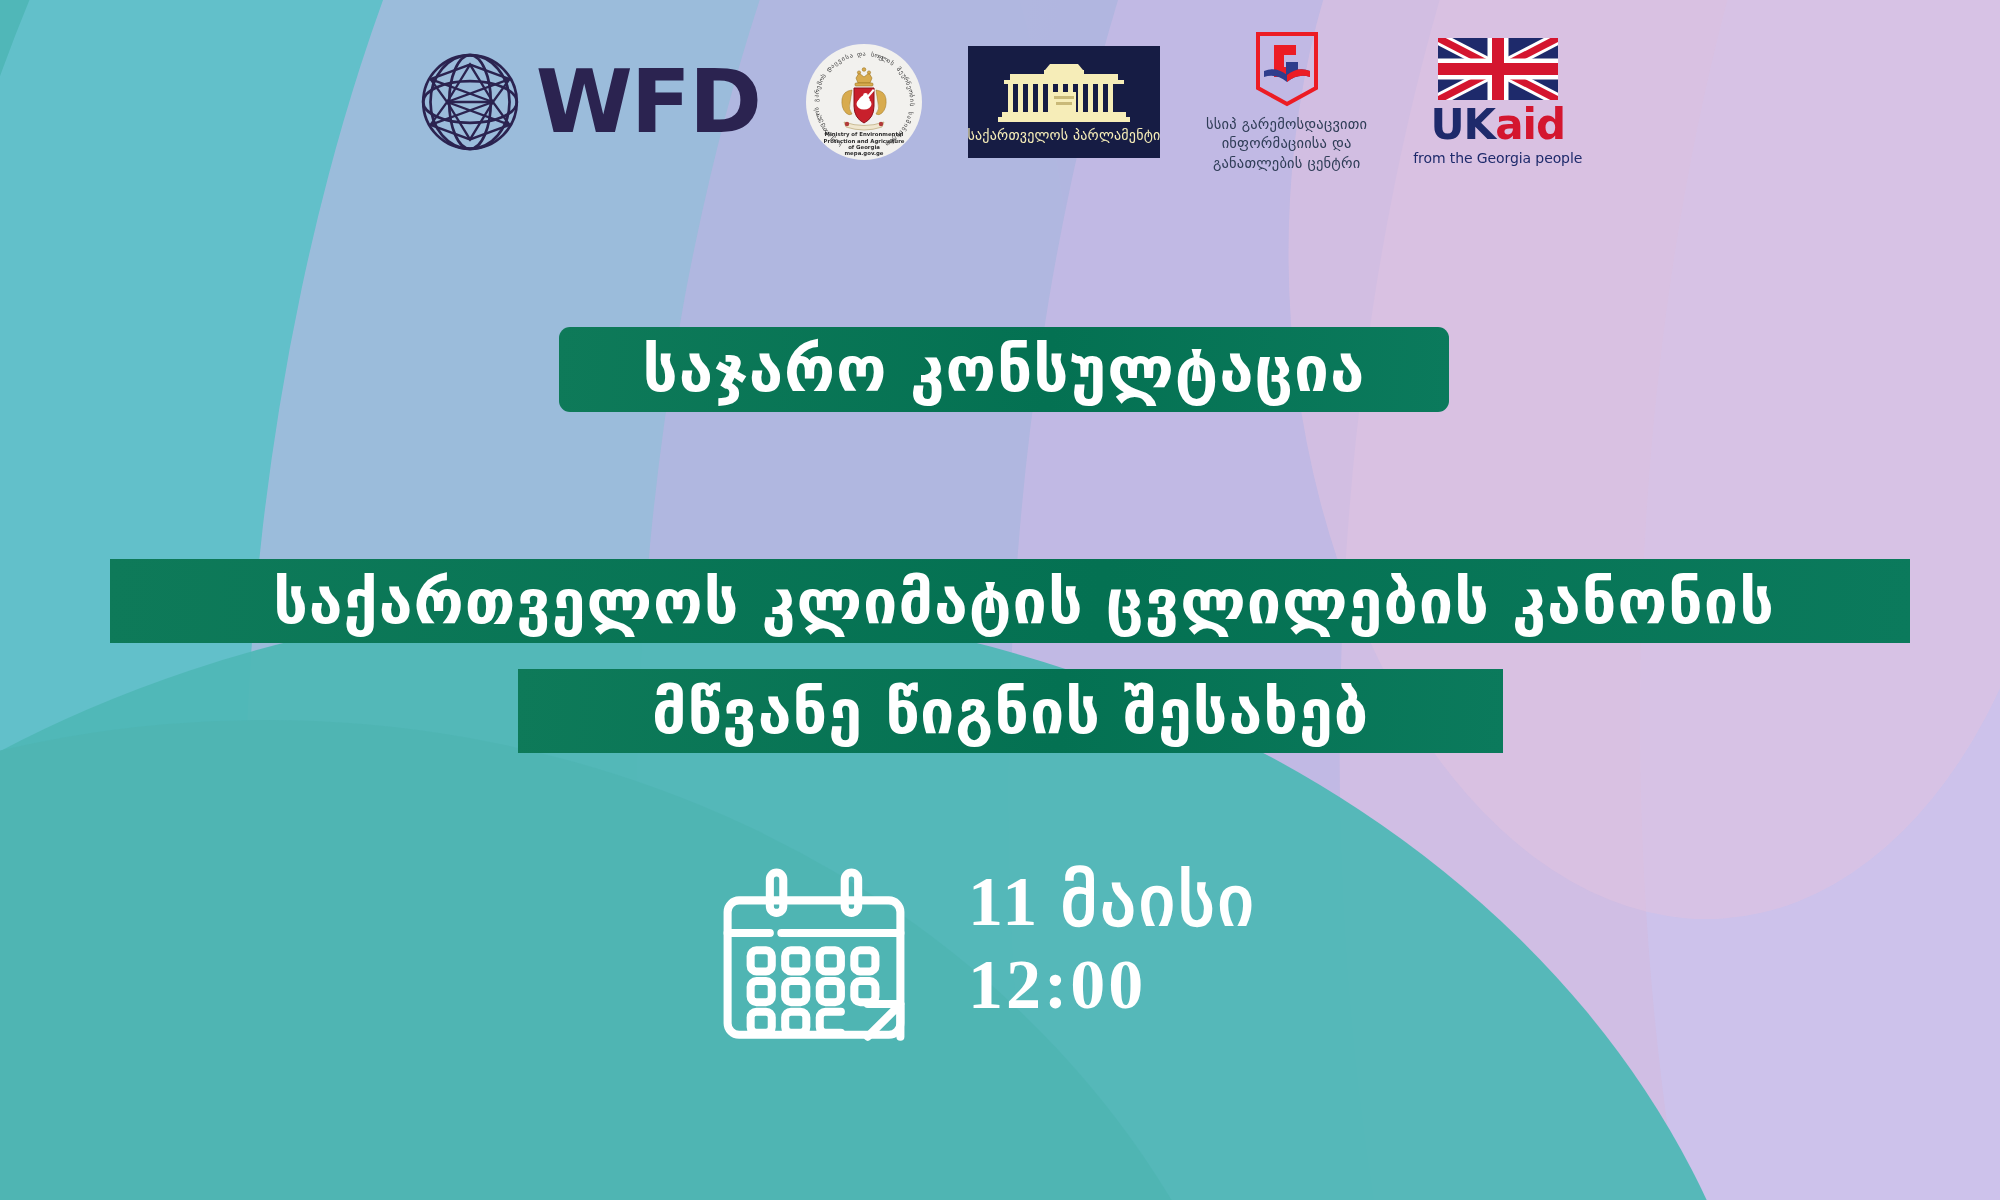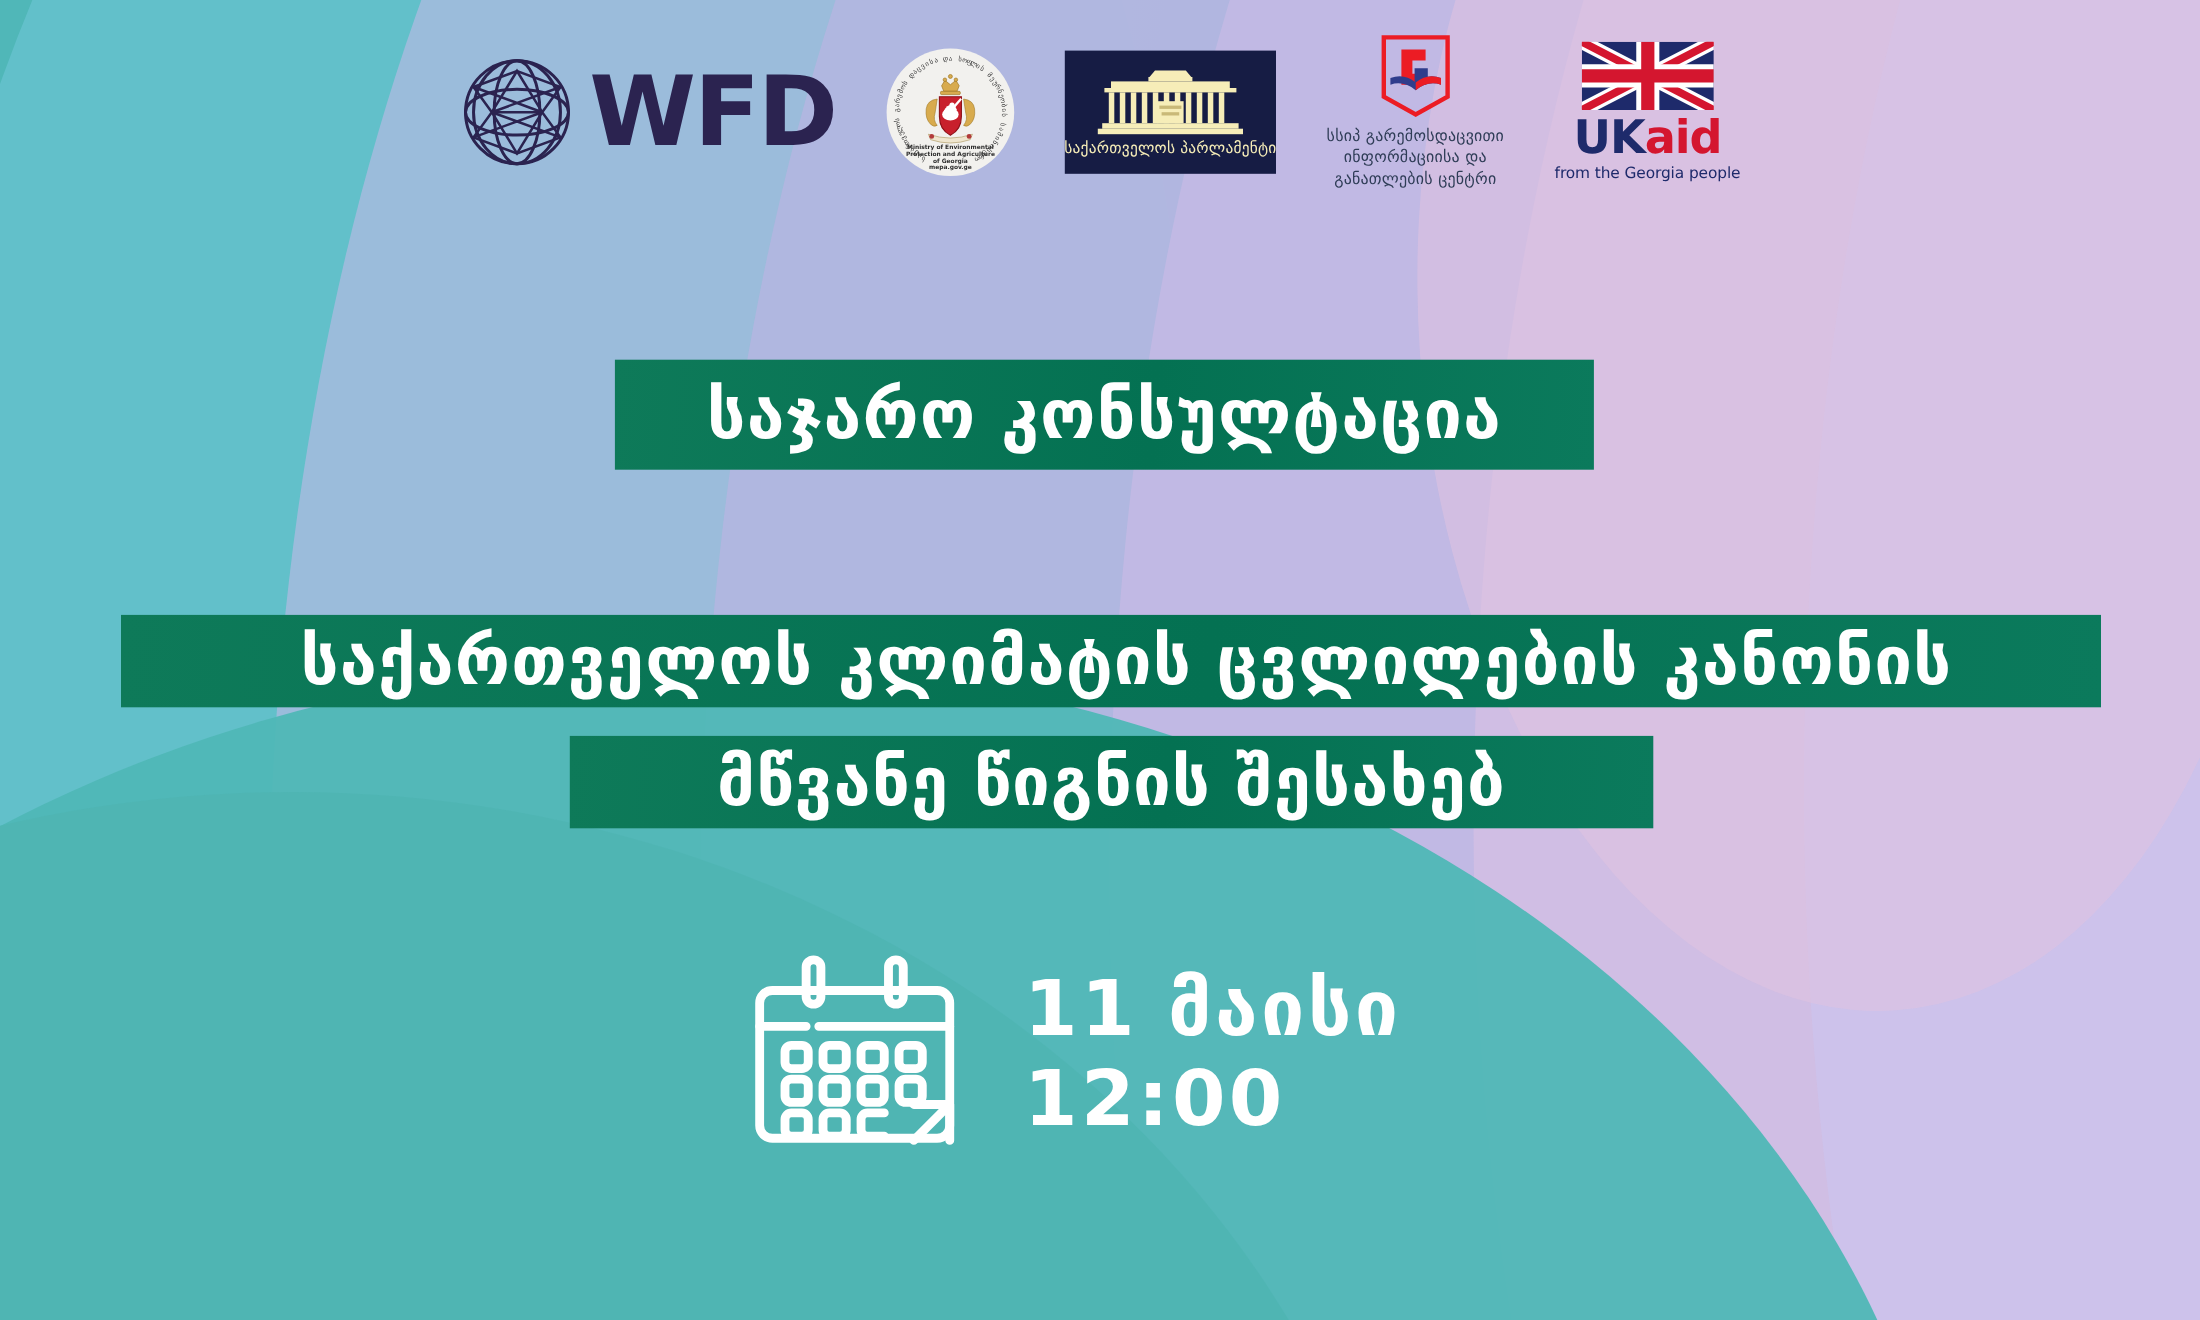--- a/index.html
+++ b/index.html
@@ -280,21 +280,22 @@
     font-weight: bold;
     line-height: 1;
     white-space: nowrap;
     letter-spacing: 1px;
   }
 
   #banner-kicker {
     left: 559px;
     top: 327px;
     width: 890px;
-    height: 100px;
+    height: 85px;
+    border-radius: 11px;
   }
   #banner-kicker .banner-text { font-size: 62px; }
 
   #banner-title-1 {
     left: 110px;
     top: 559px;
     width: 1800px;
     height: 84px;
   }
   #banner-title-1 .banner-text { font-size: 61px; margin-left: 28px; }
@@ -303,26 +304,27 @@
     left: 518px;
     top: 669px;
     width: 985px;
     height: 84px;
   }
   #banner-title-2 .banner-text { font-size: 61px; }
 
   
   #date-block {
     position: absolute;
-    left: 681px;
+    left: 718px;
     top: 862px;
     display: flex;
-    align-items: center;
+    align-items: flex-start;
     gap: 58px;
     z-index: 6;
+    font-family: Liberation Serif, serif;
   }
   .cal-icon { width: 192px; height: 192px; display: block; }
   .date-lines {
     display: flex;
     flex-direction: column;
     gap: 2px;
     color: #ffffff;
   }
   .date-line {
     font-size: 70px;

